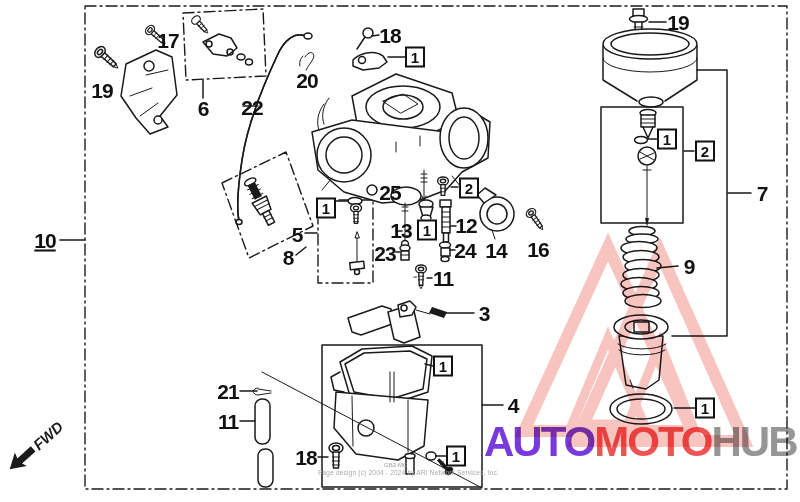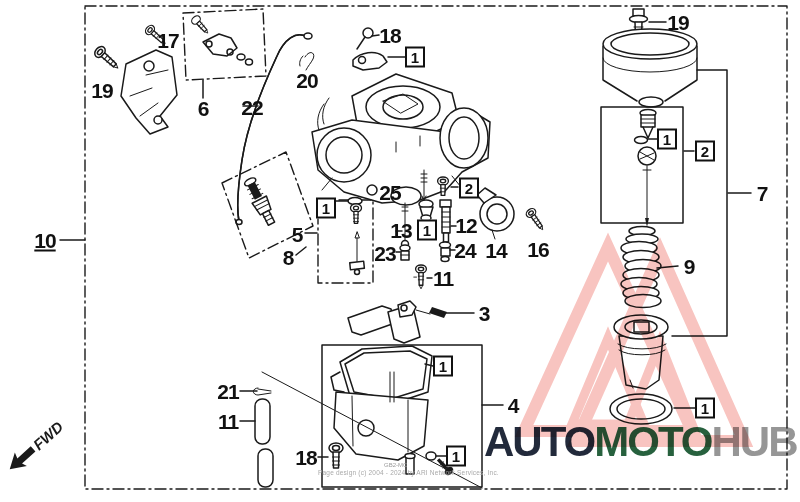--- a/index.html
+++ b/index.html
@@ -318,21 +318,21 @@
       </g>
 </svg>
 
 <svg class="wm" width="800" height="502" viewBox="0 0 800 502" style="opacity:.55">
   <polygon points="608,247 524,431 692,431" fill="none" stroke-width="12" stroke="#f2948c"></polygon>
   <polygon points="608,338 572,424 644,424" fill="none" stroke-width="9" stroke="#f2948c"></polygon>
   <polygon points="660,252 576,441 744,441" fill="none" stroke-width="12" stroke="#f2948c"></polygon>
   <polygon points="660,343 624,434 696,434" fill="none" stroke-width="9" stroke="#f2948c"></polygon>
 </svg>
 
-<div class="wm-text"><span id="wm-auto" style="color: #0f172a;">AUTO</span><span id="wm-moto" style="color: #14532d;">MOTO</span><span id="wm-hub" style="color: rgb(141, 141, 141);">HUB</span></div>
+<div class="wm-text"><span id="wm-auto" style="color: #6d28d9;">AUTO</span><span id="wm-moto" style="color: #ef4444;">MOTO</span><span id="wm-hub" style="color: rgb(141, 141, 141);">HUB</span></div>
 
 <div class="stamp">GB2-MC</div>
 <div class="copyright">Page design (c) 2004 - 2024 by ARI Network Services, Inc.</div>
 
 <div id="callout-layer">
       <div class="callout" style="left: 102px; top: 90px;">19</div>
       <div class="callout" style="left: 168px; top: 40px;">17</div>
       <div class="callout" style="left: 203px; top: 108px;">6</div>
       <div class="callout" style="left: 307px; top: 80px;">20</div>
       <div class="callout" style="left: 252px; top: 107px;">22</div>

